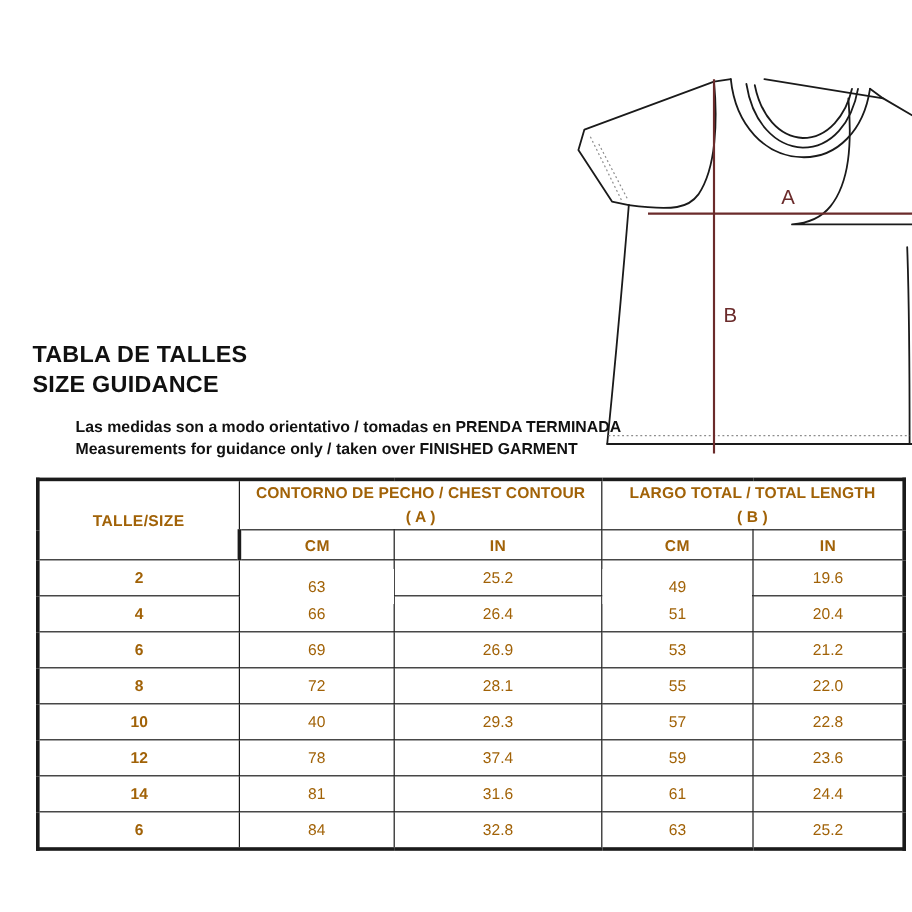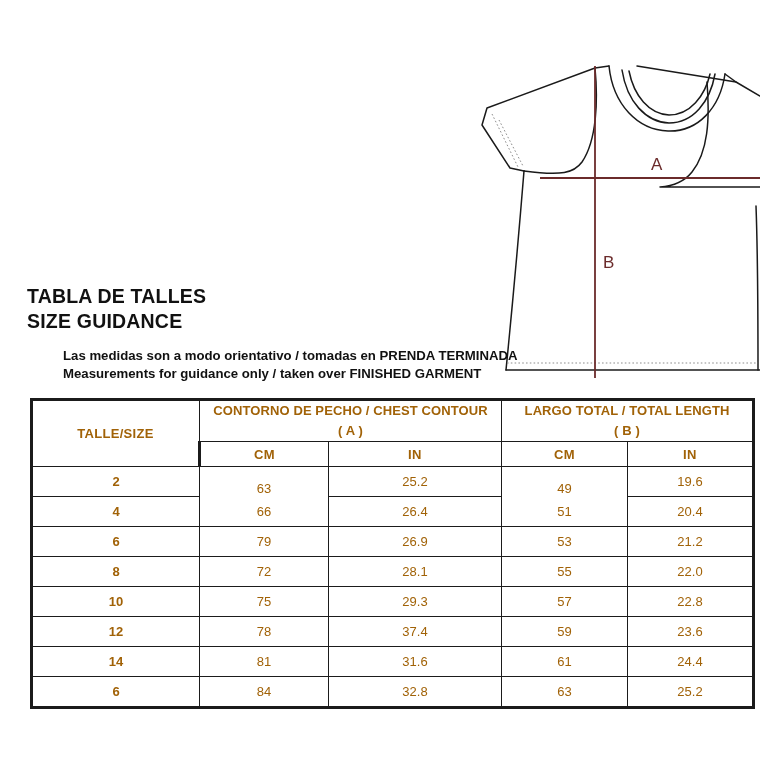--- a/index.html
+++ b/index.html
@@ -225,35 +225,35 @@
       </tr>
       <tr class="data-row">
         <td class="size-cell">4</td>
         <td class="val">66</td>
         <td class="val">26.4</td>
         <td class="val">51</td>
         <td class="val">20.4</td>
       </tr>
       <tr class="data-row">
         <td class="size-cell">6</td>
-        <td class="val">79</td>
+        <td class="val">69</td>
         <td class="val">26.9</td>
         <td class="val">53</td>
         <td class="val">21.2</td>
       </tr>
       <tr class="data-row">
         <td class="size-cell">8</td>
         <td class="val">72</td>
         <td class="val">28.1</td>
         <td class="val">55</td>
         <td class="val">22.0</td>
       </tr>
       <tr class="data-row">
         <td class="size-cell">10</td>
-        <td class="val">75</td>
+        <td class="val">40</td>
         <td class="val">29.3</td>
         <td class="val">57</td>
         <td class="val">22.8</td>
       </tr>
       <tr class="data-row">
         <td class="size-cell">12</td>
         <td class="val">78</td>
         <td class="val">37.4</td>
         <td class="val">59</td>
         <td class="val">23.6</td>

